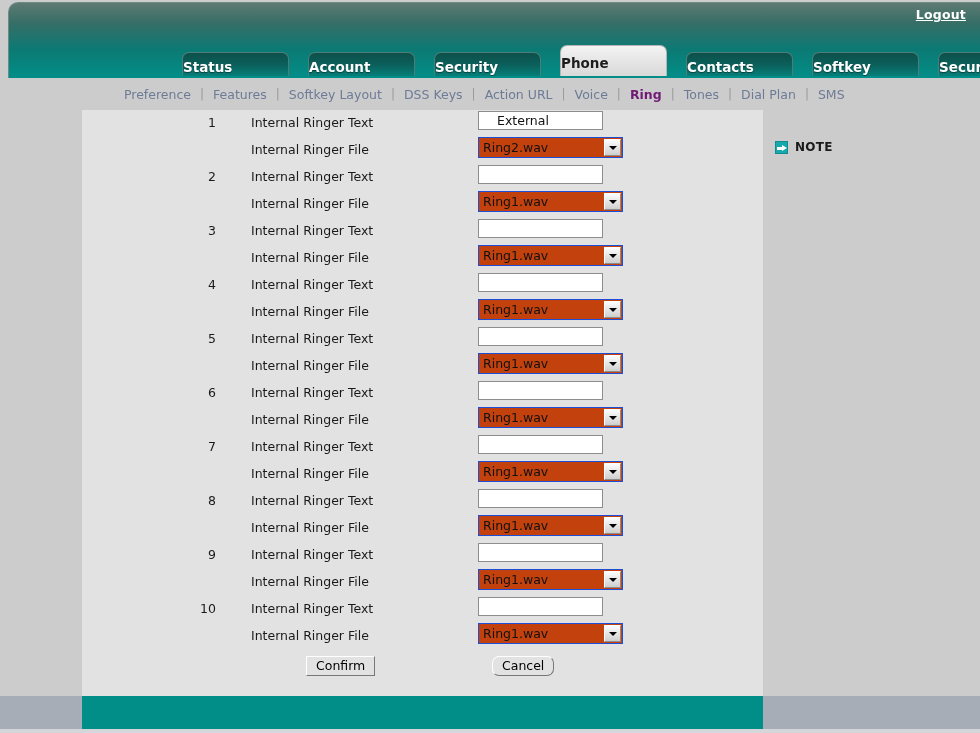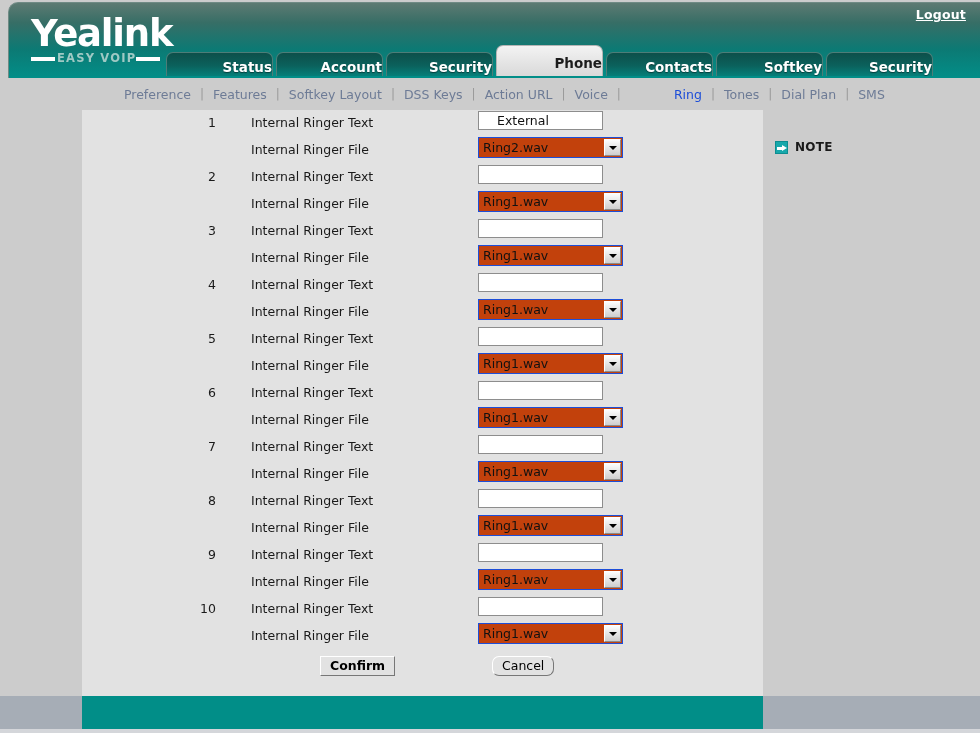--- a/index.html
+++ b/index.html
@@ -95,31 +95,32 @@
     left: 157px; top: 42px;
     height: 36px;
     display: flex;
     align-items: flex-end;
     gap: 3px;
   }
   .tab {
     width: 107px;
     height: 29px;
     line-height: 28px;
-    text-align: right;
+    text-align: left;
     font-size: 13.5px;
     font-weight: bold;
     color: #ffffff;
     background: linear-gradient(to bottom, #0d4f4a 0%, #0b615c 45%, #038d87 100%);
     border-top-left-radius: 7px;
     border-top-right-radius: 7px;
     border: 1px solid #4d7d78;
     border-bottom: none;
     cursor: pointer;
     text-shadow: 0 1px 1px rgba(0,0,0,.45);
+    margin-left: 16px;
   }
   .tab.active {
     height: 36px;
     line-height: 34px;
     color: #1c1c1c;
     background: linear-gradient(to bottom, #f3f3f3 0%, #e2e2e2 55%, #d5d5d5 100%);
     border: 1px solid #b5b5b5;
     border-bottom: none;
     text-shadow: none;
   }
@@ -134,23 +135,22 @@
     align-items: center;
     padding-left: 124px;
   }
   .subnav-item {
     font-size: 12.5px;
     color: #6d7b96;
     cursor: pointer;
     white-space: nowrap;
   }
   .subnav-item.active {
-    color: #1d4ed8;
-    font-weight: normal;
-    margin-left: 44px;
+    color: #701a75;
+    font-weight: bold;
   }
   .subnav-sep {
     color: #9a9a9a;
     font-size: 12px;
     margin: 0 9px;
     user-select: none;
   }
 
   
   .body-area {
@@ -255,21 +255,21 @@
     padding: 0 9px;
     font-family: "DejaVu Sans", sans-serif;
     font-size: 12.5px;
     color: #000;
     background: #e2e2e2;
     border: 1px solid #777777;
     border-top-color: #ffffff;
     border-left-color: #ffffff;
     cursor: pointer;
   }
-  .btn-confirm { left: 238px; font-weight: bold; }
+  .btn-confirm { left: 224px; }
   .btn-cancel  { left: 410px; border-radius: 7px; }
 
   
   .note {
     position: absolute;
     left: 775px; top: 30px;
     display: flex;
     align-items: center;
     gap: 7px;
     justify-content: flex-end;
@@ -323,28 +323,20 @@
   }
 </style>
 </head>
 <body>
 
 <div id="page">
 
   <div class="header">
     <div class="header-band">
 
-      <div class="logo">
-        <div class="logo-word">Yealink</div>
-        <div class="logo-sub">
-          <span class="logo-bar-l"></span>
-          <span class="logo-sub-text">EASY VOIP</span>
-          <span class="logo-bar-r"></span>
-        </div>
-      </div>
 
       <div class="logout">Logout</div>
 
       <div class="tabs" id="tabs">
           <div class="tab">Status</div>
           <div class="tab">Account</div>
           <div class="tab">Security</div>
           <div class="tab active">Phone</div>
           <div class="tab">Contacts</div>
           <div class="tab">Softkey</div>

